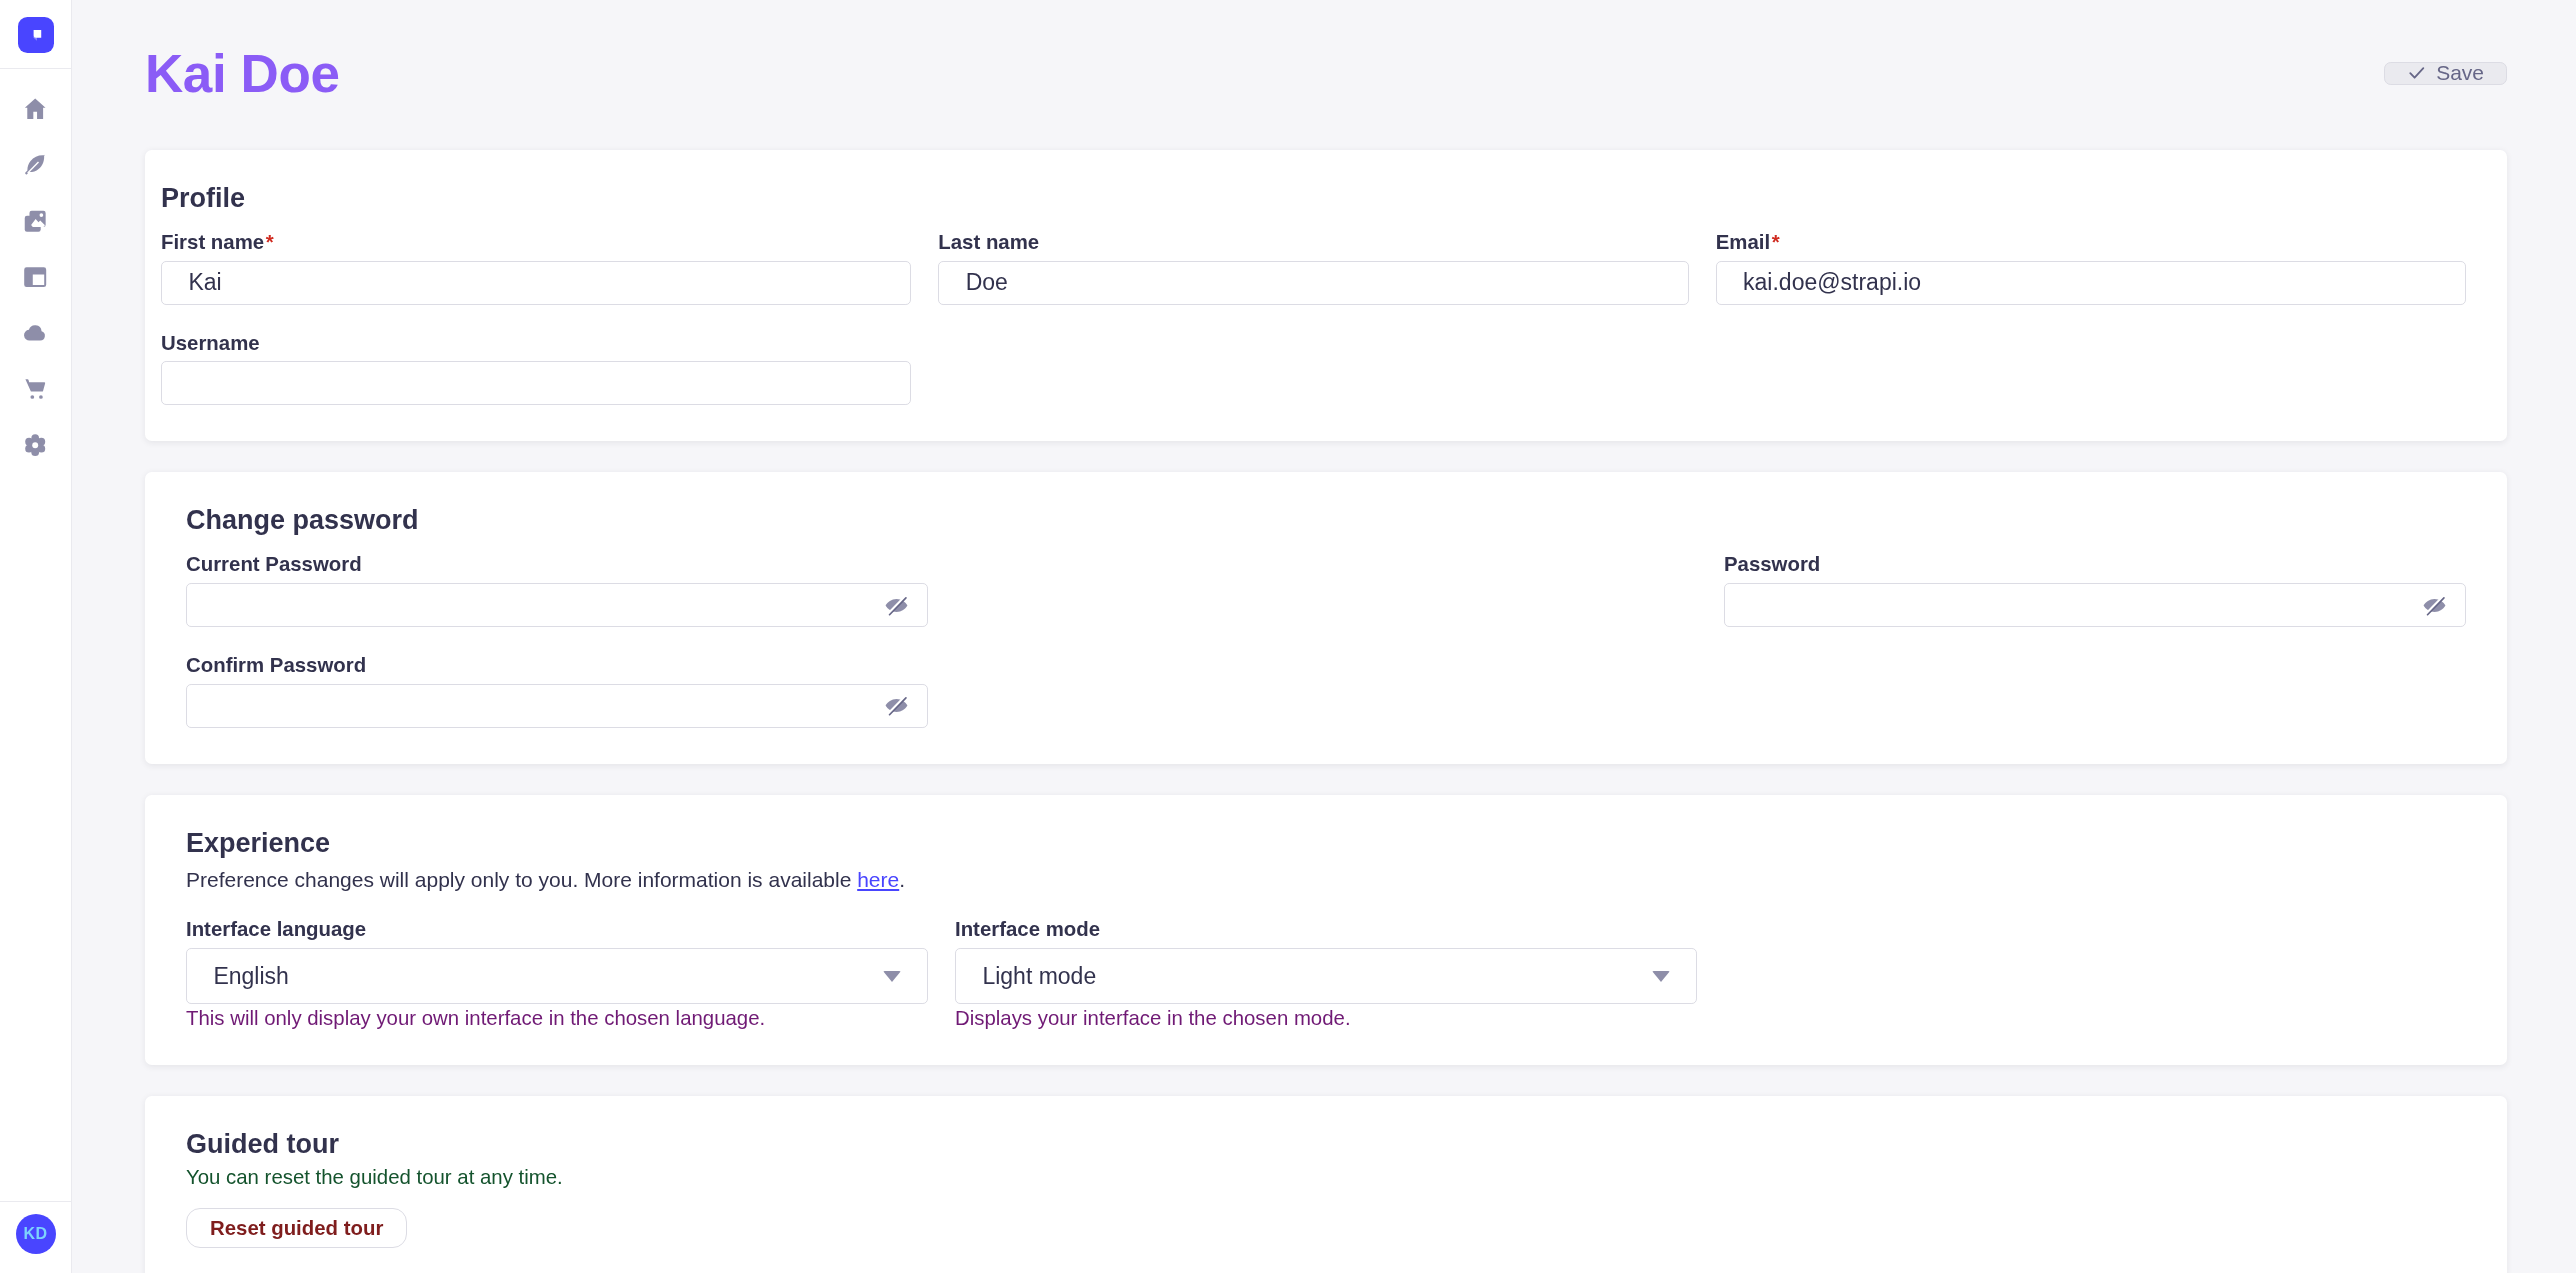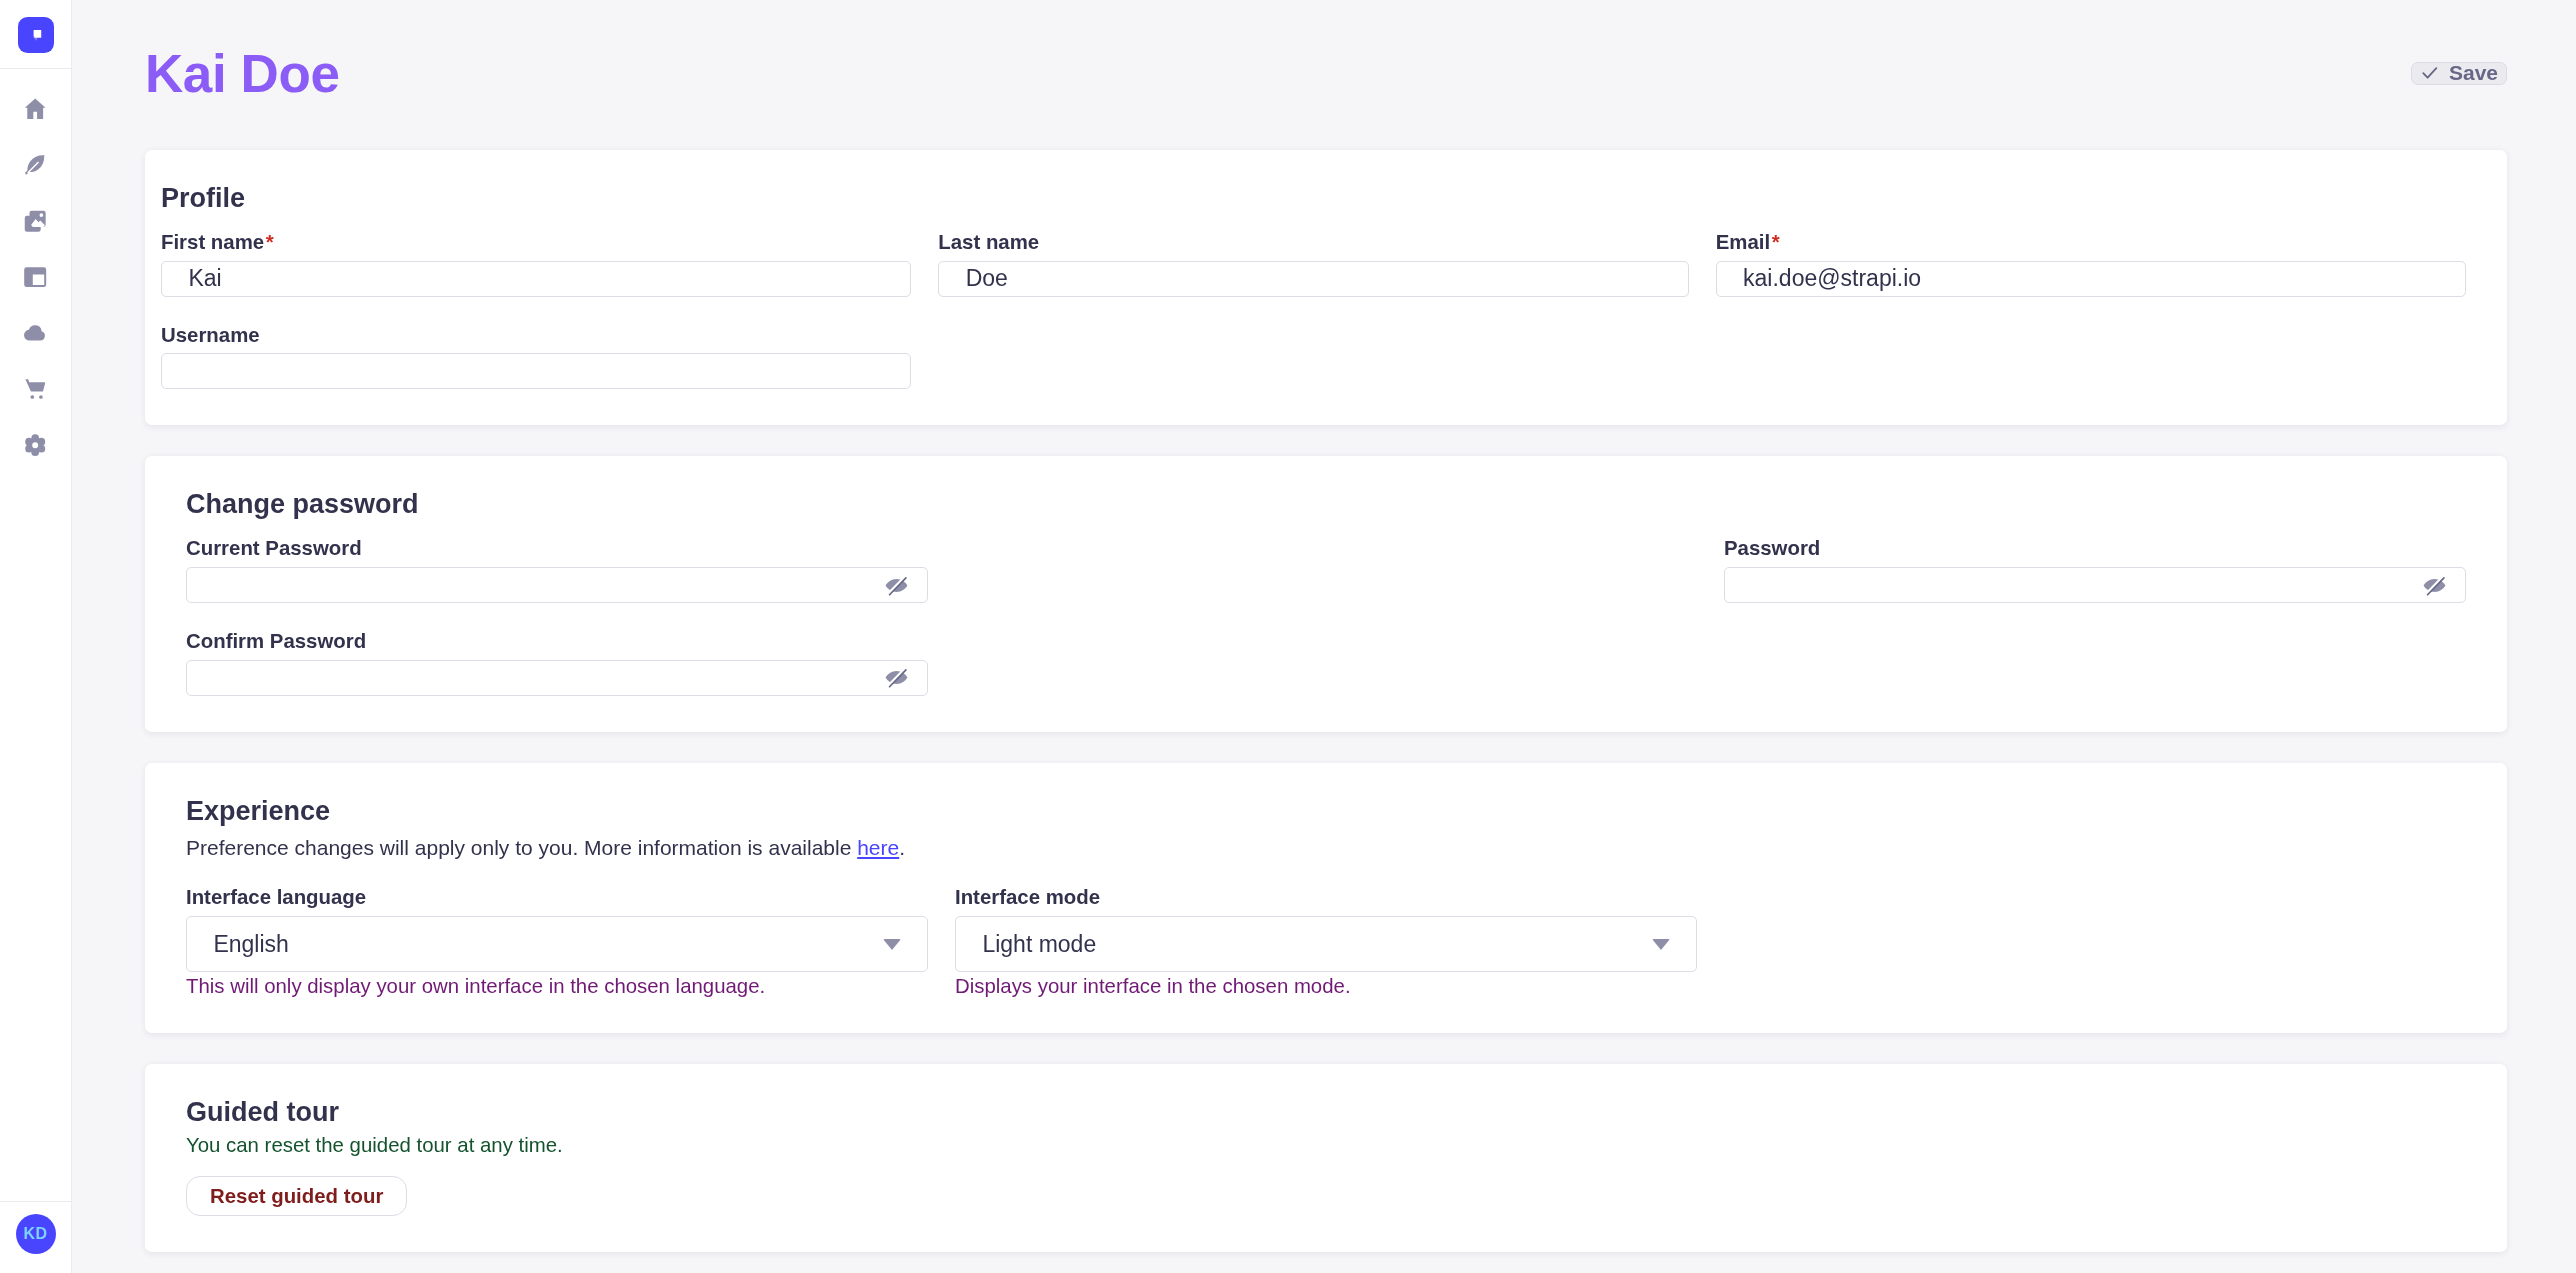--- a/index.html
+++ b/index.html
@@ -37,23 +37,23 @@
     letter-spacing: 0.4px; cursor: pointer;
   }
   
   .main { margin-left: 73px; padding: 49px 69px 0 72px; }
   .page-header {
     display: flex; justify-content: space-between; align-items: center; height: 48px;
   }
   h1.page-title { font-size: 53px; font-weight: bold; color: #8b5cf6; letter-spacing: -0.4px; }
   .save-btn {
     display: flex; align-items: center; gap: 9.4px;
-    height: 23px; padding: 0 8px;
+    height: 23px; padding: 0 22px;
     background: #eaeaef; border: 0.9px solid #dcdce4; border-radius: 6.8px;
-    font-size: 21px; font-weight: 700; color: #666687;
+    font-size: 21px; font-weight: 400; color: #666687;
     font-family: inherit; cursor: not-allowed;
   }
   .save-btn svg { width: 19.6px; height: 19.6px; }
   
   .card {
     background: #ffffff; border-radius: 6.8px;
     box-shadow: 0 1.7px 6.8px rgba(33,33,52,0.08);
     padding: 32px 41px 36px;
     margin-top: 31px;
   }
@@ -65,21 +65,21 @@
   .field-grid {
     display: grid; grid-template-columns: 1fr 1fr 1fr;
     column-gap: 27px; row-gap: 27px;
   }
   .field-label {
     display: block; font-size: 20.4px; line-height: 22px; font-weight: 600;
     color: #32324d; margin-bottom: 7.7px;
   }
   .required-star { color: #d02b20; padding-left: 1.7px; }
   .text-input {
-    width: 100%; height: 36px;
+    width: 100%; height: 44px;
     border: 0.9px solid #dcdce4; border-radius: 5.1px;
     padding: 0 26.4px; font-size: 23px; color: #32324d;
     font-family: inherit; background: #ffffff; outline: none;
   }
   .input-wrap { position: relative; }
   .input-wrap .text-input { padding-right: 68px; }
   .eye-btn {
     position: absolute; right: 13.6px; top: 50%; transform: translateY(-50%);
     width: 36px; height: 36px; border: none; background: transparent;
     display: flex; align-items: center; justify-content: center; cursor: pointer;

